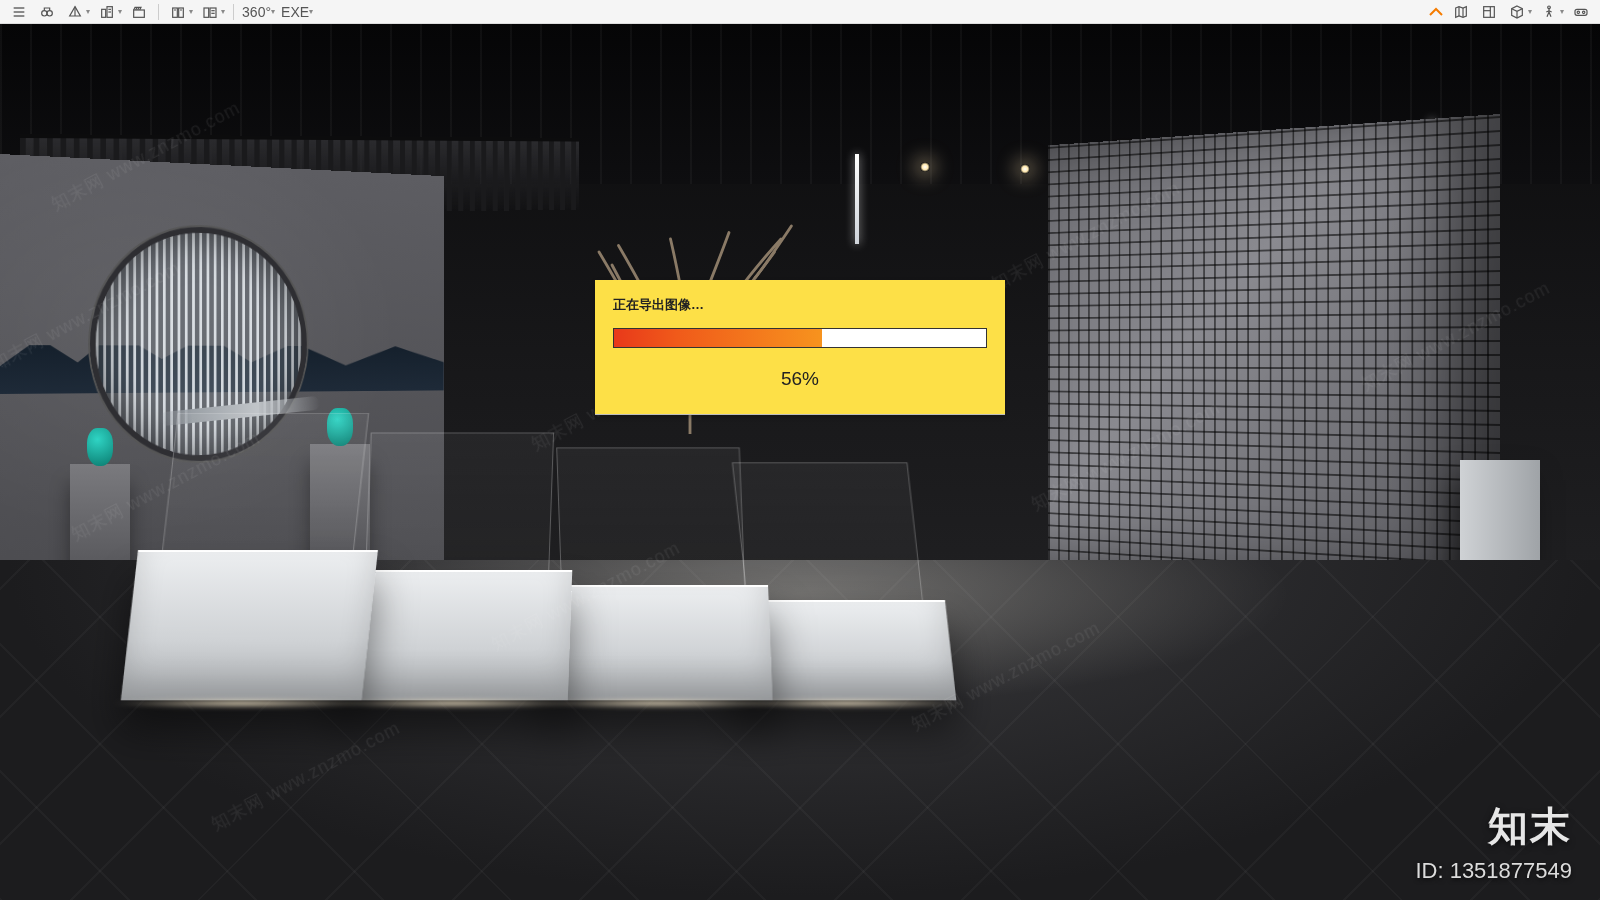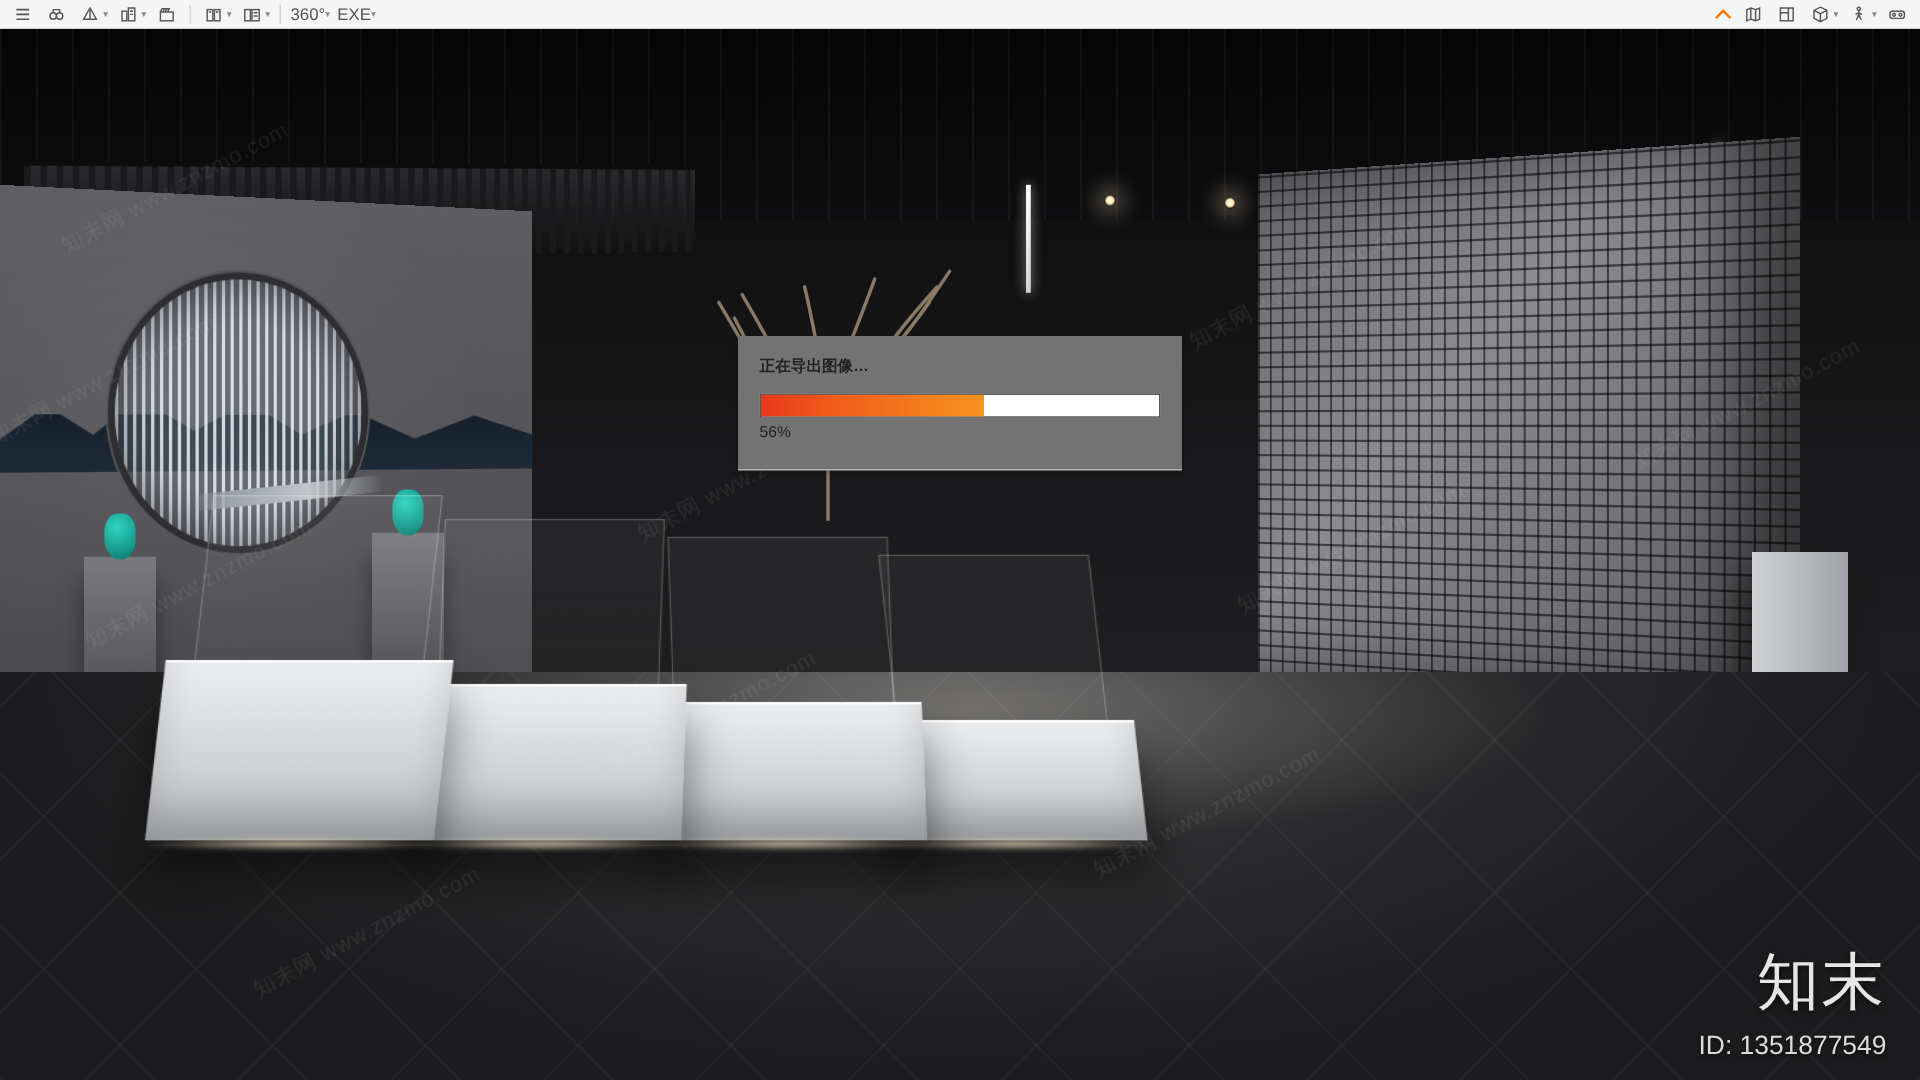--- a/index.html
+++ b/index.html
@@ -173,45 +173,45 @@
         radial-gradient(ellipse at 50% 0%, #3b3b3e, #1c1c1e 70%);
     }
 
     
     .wm{position:absolute; color:rgba(255,255,255,0.07); font-size:18px;
       transform:rotate(-28deg); white-space:nowrap; pointer-events:none; letter-spacing:1px;}
 
     
     .brand{
       position:absolute; right:28px; bottom:46px; color:#e6e6e6;
-      font-size:52px; letter-spacing:2px; text-shadow:0 2px 6px rgba(0,0,0,0.6);
-      font-weight:400;
+      font-size:40px; letter-spacing:2px; text-shadow:0 2px 6px rgba(0,0,0,0.6);
+      font-weight:700;
     }
     .asset-id{
       position:absolute; right:28px; bottom:16px; color:#dcdcdc;
       font-size:22px; text-shadow:0 2px 4px rgba(0,0,0,0.6);
     }
 
     
     .dialog{
       position:absolute; top:280px; left:50%; transform:translateX(-50%);
-      width:370px; background:#737373; z-index:200;
+      width:410px; background:#fde047; z-index:200;
       box-shadow:0 2px 4px rgba(0,0,0,0.25);
       font-size:13px; color:#222;
     }
     .dlg-body{padding:16px 18px 10px;}
     .dlg-title{font-weight:bold; margin-bottom:14px; font-size:13px;}
     .prog-track{
       width:100%; height:20px; border:1px solid #333; background:#fff; position:relative;
     }
     .prog-fill{
       position:absolute; top:0; left:0; bottom:0;
       background:linear-gradient(90deg,#e8391a 0%, #f05a1a 30%, #f7931e 100%);
     }
-    .prog-text{ margin-top:4px; font-size:13px;}
+    .prog-text{ text-align:center; margin-top:20px; font-size:19px;}
     .dlg-sep{height:1px;background:#bdbdbd; margin-top:14px;}
     .dlg-footer{
       padding:10px 18px 12px; text-align:right;
     }
     .dlg-cancel{
       display:inline-block; font-size:14px; color:#222; cursor:pointer;
       background:none; border:none; padding:4px 8px;
     }
   </style>
 </head>

